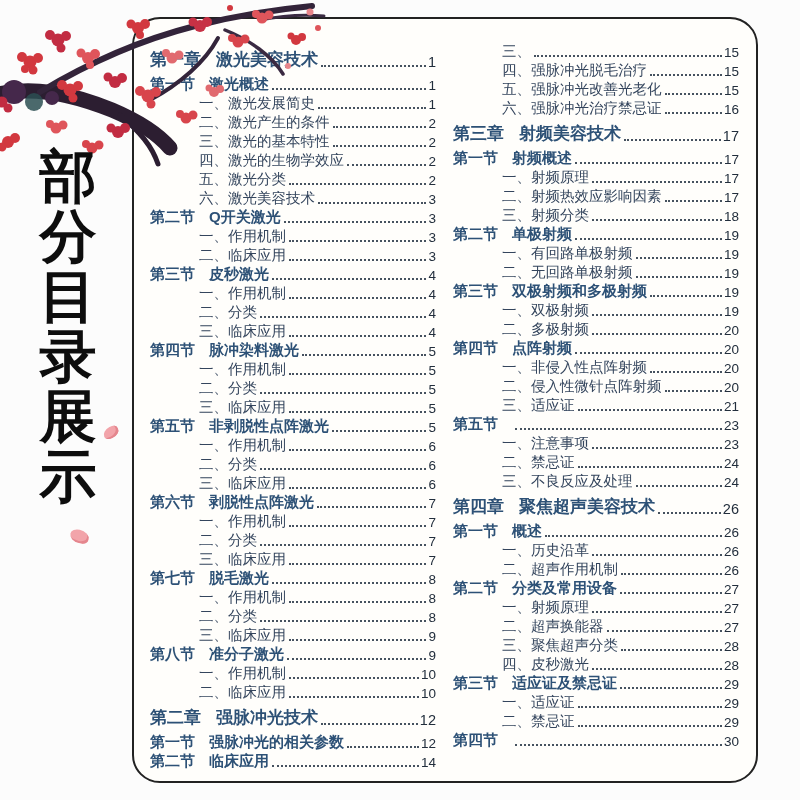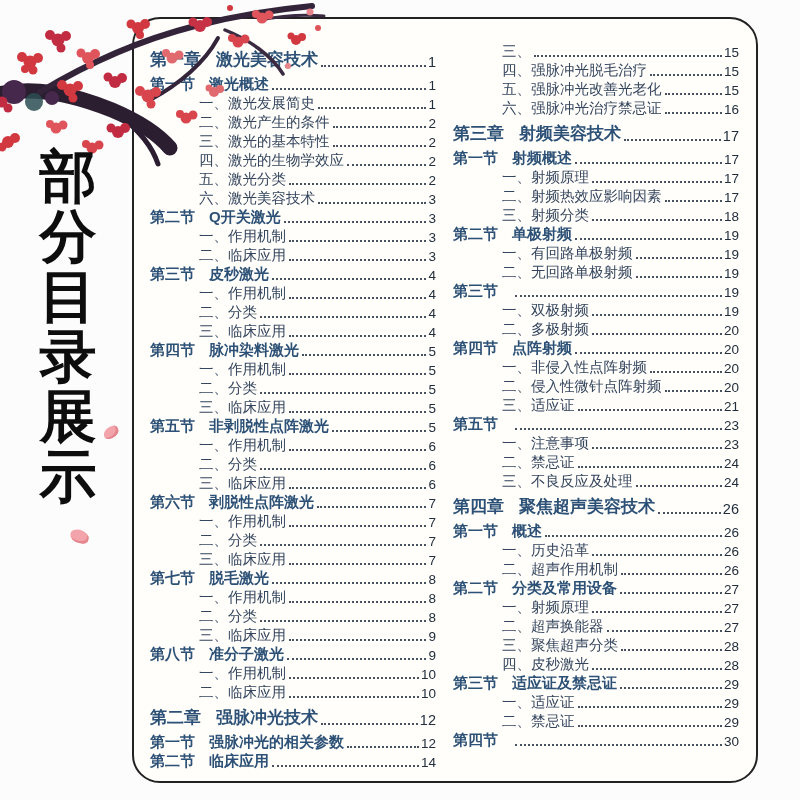--- a/index.html
+++ b/index.html
@@ -472,20 +472,21 @@
           <span class="pagenum">19</span>
         </div>
         <div class="row lvl-item">
           <span class="prefix">二、</span>
           <span class="title">无回路单极射频</span>
           <span class="leader"></span>
           <span class="pagenum">19</span>
         </div>
         <div class="row lvl-section">
           <span class="prefix">第三节</span>
+          <span class="title">双极射频和多极射频</span>
           <span class="leader"></span>
           <span class="pagenum">19</span>
         </div>
         <div class="row lvl-item">
           <span class="prefix">一、</span>
           <span class="title">双极射频</span>
           <span class="leader"></span>
           <span class="pagenum">19</span>
         </div>
         <div class="row lvl-item">

